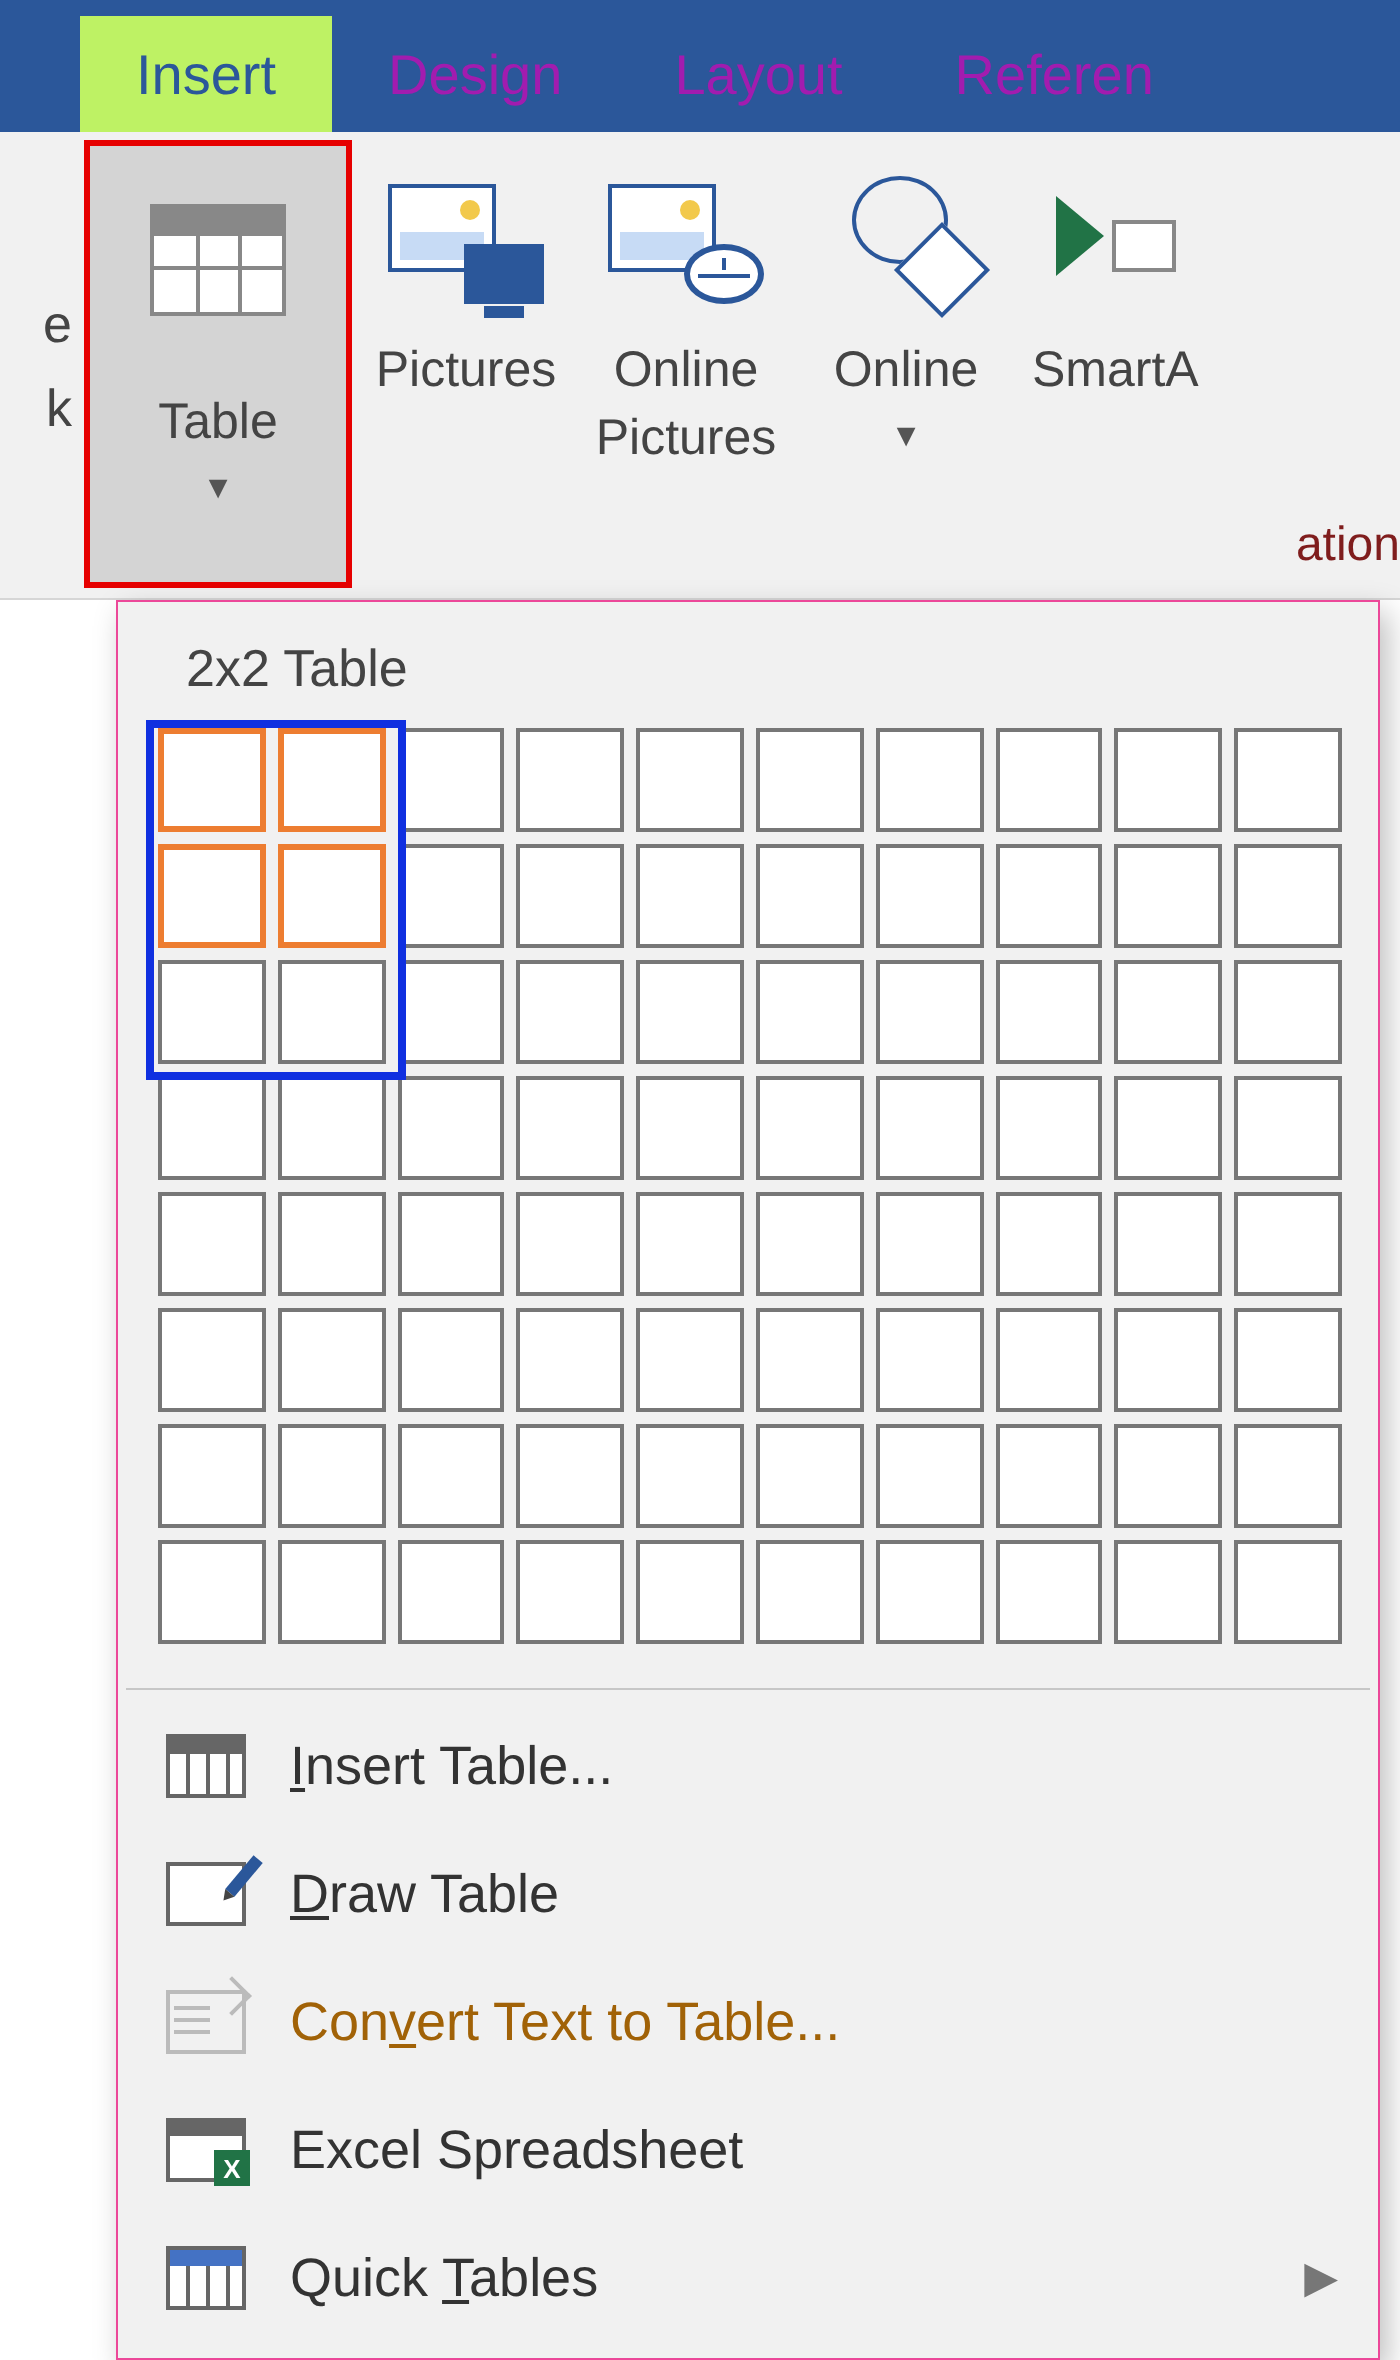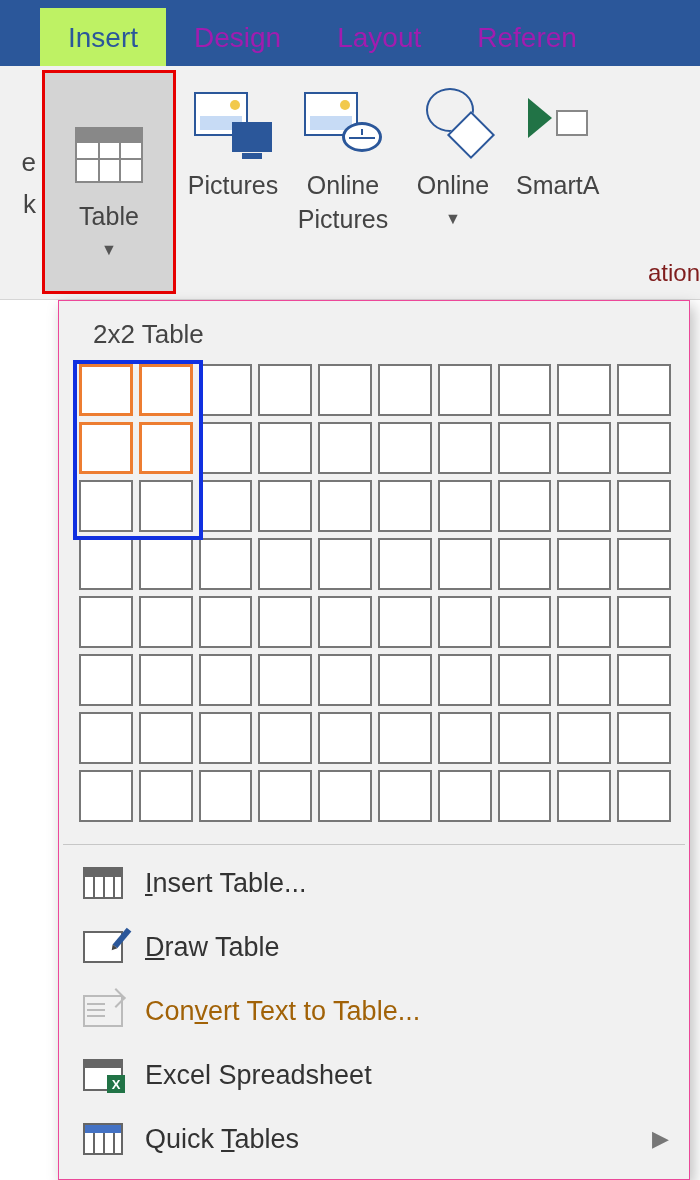--- a/index.html
+++ b/index.html
@@ -94,21 +94,22 @@
     display: block;
   }
 
   .cmd-table {
     background: #d4d4d4;
     outline: 3px solid #e60000;
     outline-offset: -1px;
     margin: 6px 4px;
     min-width: 130px;
     height: 220px;
-    justify-content: center;
+    justify-content: flex-start;
+    gap: 20px;
   }
   .cmd-table .ico-slot { height: 80px; margin-top: 8px; }
 
   
   .table-icon {
     width: 68px; height: 56px;
     border: 2px solid #888;
     background: #fff;
     position: relative;
   }

